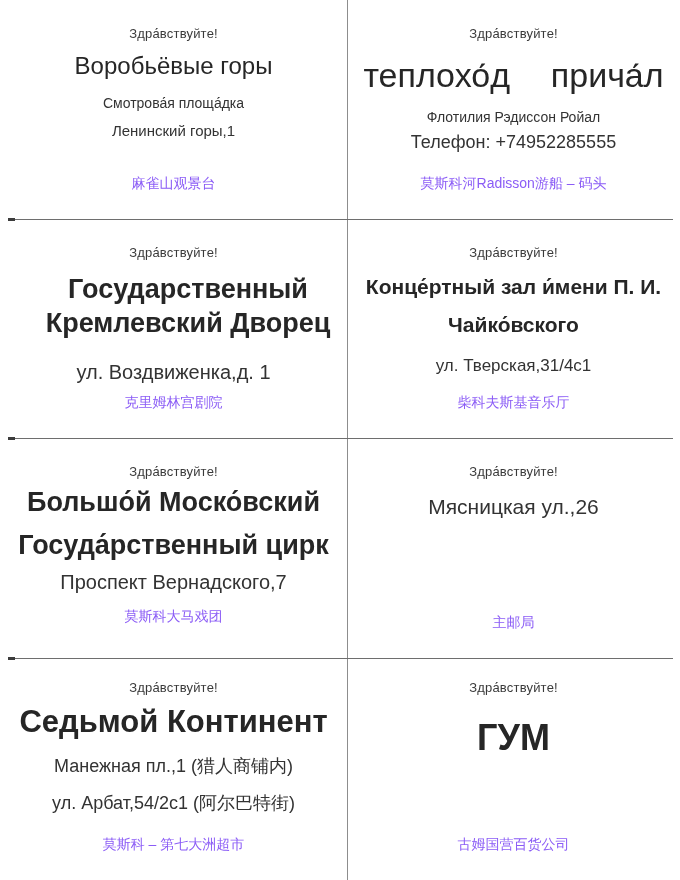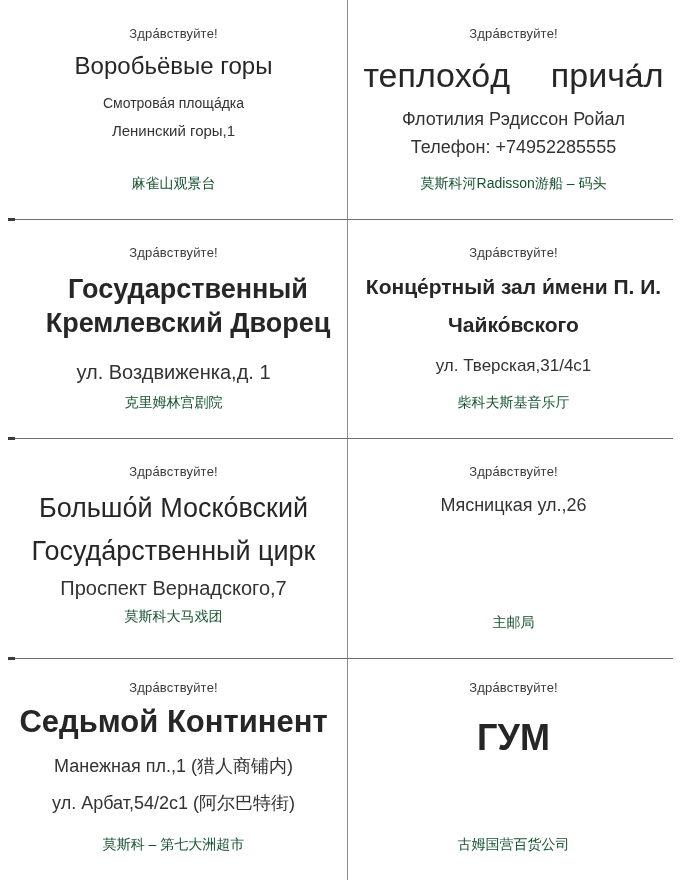--- a/index.html
+++ b/index.html
@@ -32,45 +32,45 @@
     white-space: pre-line;
     color: #262626;
   }
   .line { color: #333333; }
   .line:empty { display: none; }
   .cjk {
     position: absolute;
     left: 0; right: 0;
     bottom: 26px;
     font-size: 14px;
-    color: #14532d;
+    color: #8b5cf6;
     font-family: "Liberation Sans", "DejaVu Sans", sans-serif;
   }
 
   
   .c1 .title { margin-top: 11px; font-size: 24px; font-weight: 400; }
   .c1 .line1 { margin-top: 15px; font-size: 14px; text-align: center; }
   .c1 .line2 { margin-top: 11px; font-size: 15px; }
 
   .c2 .title { margin-top: 15px; font-size: 34px; font-weight: 400; }
-  .c2 .line1 { margin-top: 14px; font-size: 18px; }
+  .c2 .line1 { margin-top: 14px; font-size: 14px; }
   .c2 .line2 { margin-top: 7px;  font-size: 18px; }
 
   .c3 .title { margin-top: 13px; font-size: 27px; font-weight: 700; line-height: 1.25; padding-left: 29px; }
   .c3 .line1 { margin-top: 20px; font-size: 20px; }
 
   .c4 .title { margin-top: 8px; font-size: 21px; font-weight: 700; line-height: 1.8; }
   .c4 .line1 { margin-top: 12px; font-size: 17px; }
 
-  .c5 .title { margin-top: 8px; font-size: 27px; font-weight: 400; line-height: 1.6; }
+  .c5 .title { margin-top: 2px; font-size: 27px; font-weight: 700; line-height: 1.6; }
   .c5 .line1 { margin-top: 4px; font-size: 20px; }
   .c5 .cjk   { bottom: 32px; }
 
   .c6 .title { margin-top: 24px; font-size: 30px; font-weight: 700; }
-  .c6 .line1 { margin-top: 16px; font-size: 18px; }
+  .c6 .line1 { margin-top: 16px; font-size: 21px; }
 
   .c7 { padding-top: 22px; }
   .c7 .title { margin-top: 9px;  font-size: 31px; font-weight: 700; }
   .c7 .line1 { margin-top: 14px; font-size: 18px; }
   .c7 .line2 { margin-top: 13px; font-size: 18px; }
 
   .c8 { padding-top: 22px; }
   .c8 .title { margin-top: 22px; font-size: 36px; font-weight: 700; }
   .c8 .line1 { margin-top: 20px; font-size: 20px; }
 

